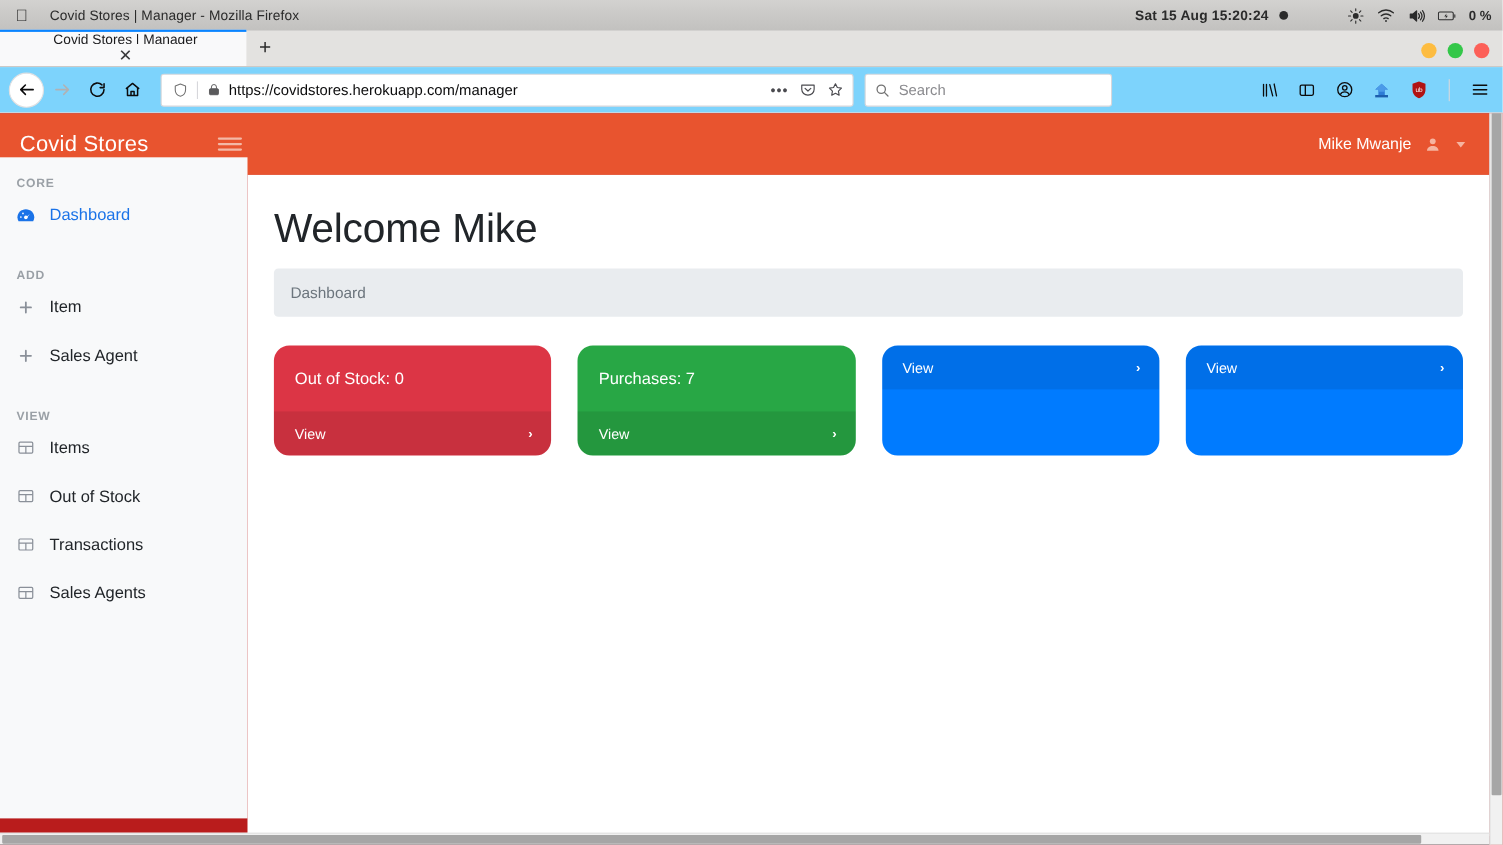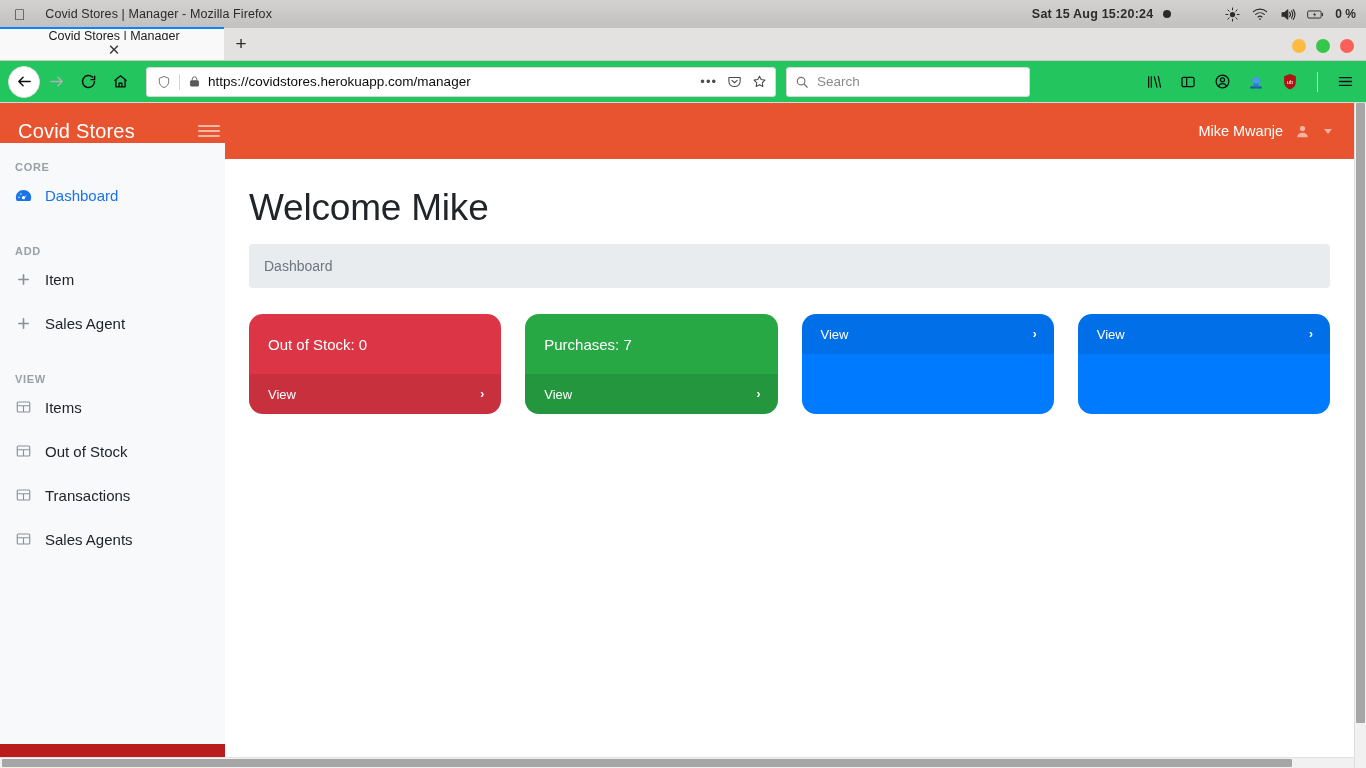--- a/index.html
+++ b/index.html
@@ -45,39 +45,39 @@
   .ff-newtab { width: 34px; height: 33px; display:flex; align-items:center; justify-content:center;
     font-size: 19px; color:#2b2b2b; }
   .win-ctrls { margin-left: auto; display:flex; align-items:center; gap:10px; padding: 0 12px 7px 0; }
   .wc { width: 14px; height: 14px; border-radius: 50%; }
   .wc.min { background: #fdbc40; }
   .wc.max { background: #34c749; }
   .wc.close { background: #fc6058; }
 
   .ff-navbar {
     position: absolute; top: 61px; left: 0; width: 1366px; height: 42px;
-    background: #22c55e; border-bottom: 1px solid #d7d7db;
+    background: #7dd3fc; border-bottom: 1px solid #d7d7db;
     display: flex; align-items: center; padding: 0 8px;
   }
   .nav-btn { width: 32px; height: 32px; display:flex; align-items:center; justify-content:center;
     color:#0c0c0d; }
   .nav-btn.back { border: 1px solid #e0e0e2; border-radius: 50%; background:#fff; }
   .nav-btn.disabled { color: #b1b1b3; }
   .urlbar {
     flex: 1; height: 30px; margin-left: 10px; background:#fff;
     border: 1px solid #d7d7db; border-radius: 3px;
     display: flex; align-items: center; padding: 0 6px; max-width: 630px;
   }
   .url-shield { width:22px; display:flex; justify-content:center; color:#737373; }
   .url-sep { width:1px; height:16px; background:#d7d7db; margin:0 4px; }
   .url-lock { width:20px; display:flex; justify-content:center; color:#5a5a5c; }
   .url-text { font-size: 13.5px; color: #0c0c0d; margin-left: 4px; white-space: nowrap; }
   .url-actions { margin-left:auto; display:flex; align-items:center; gap:10px; padding-right:2px; color:#4a4a4f; }
   .searchbar {
-    width: 244px; height: 30px; margin-left: 10px; background:#fff;
+    width: 225px; height: 30px; margin-left: 10px; background:#fff;
     border: 1px solid #d7d7db; border-radius: 3px;
     display:flex; align-items:center; padding: 0 8px; gap:8px;
   }
   .search-ph { font-size: 13.5px; color: #8b8b8f; }
   .tb-icons { margin-left: auto; display:flex; align-items:center; gap:8px; padding-left:10px; }
   .tb-ico { width:26px; height:26px; display:flex; align-items:center; justify-content:center; color:#0c0c0d; }
   .tb-divider { width:1px; height:20px; background:#d7d7db; margin:0 6px; }
 
   
   .page {

